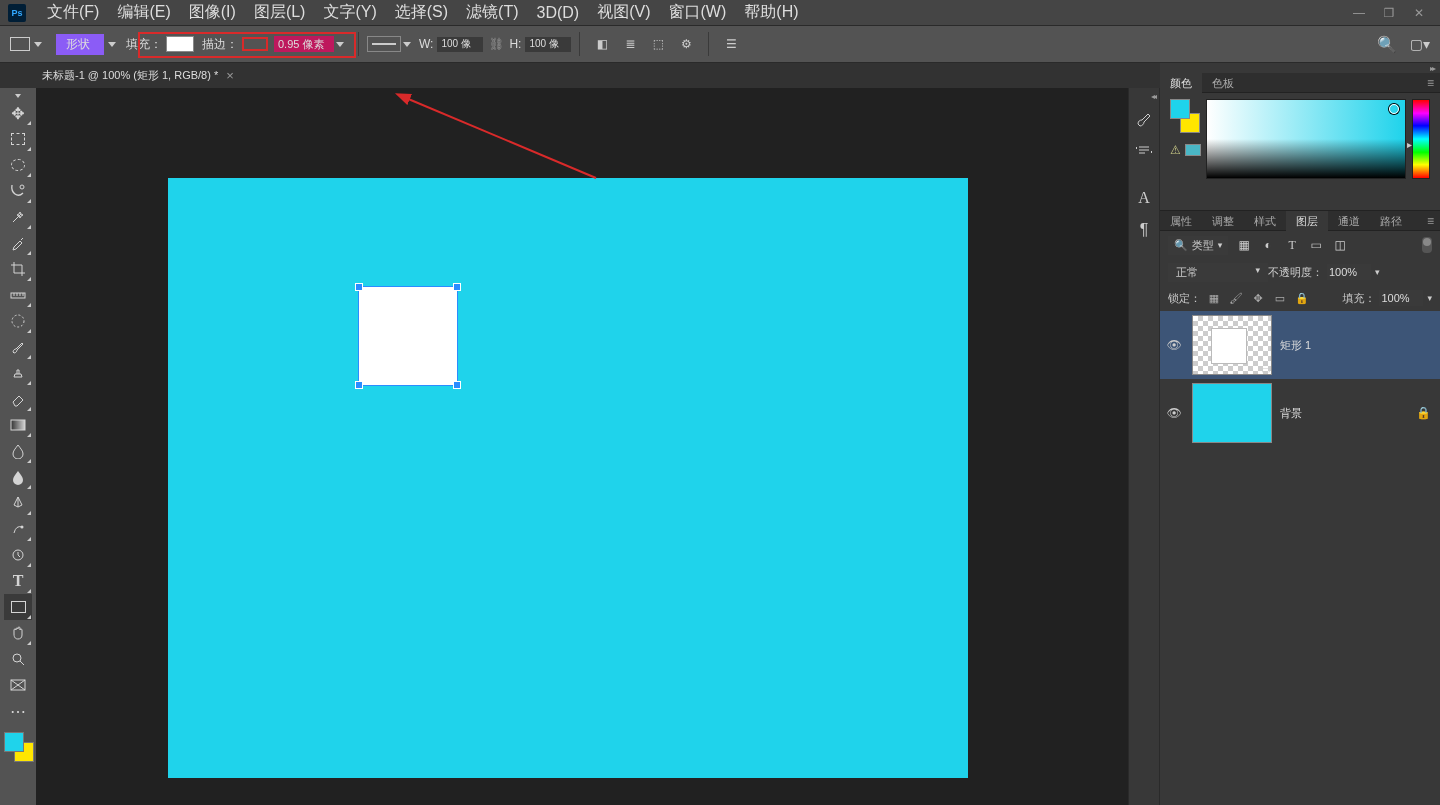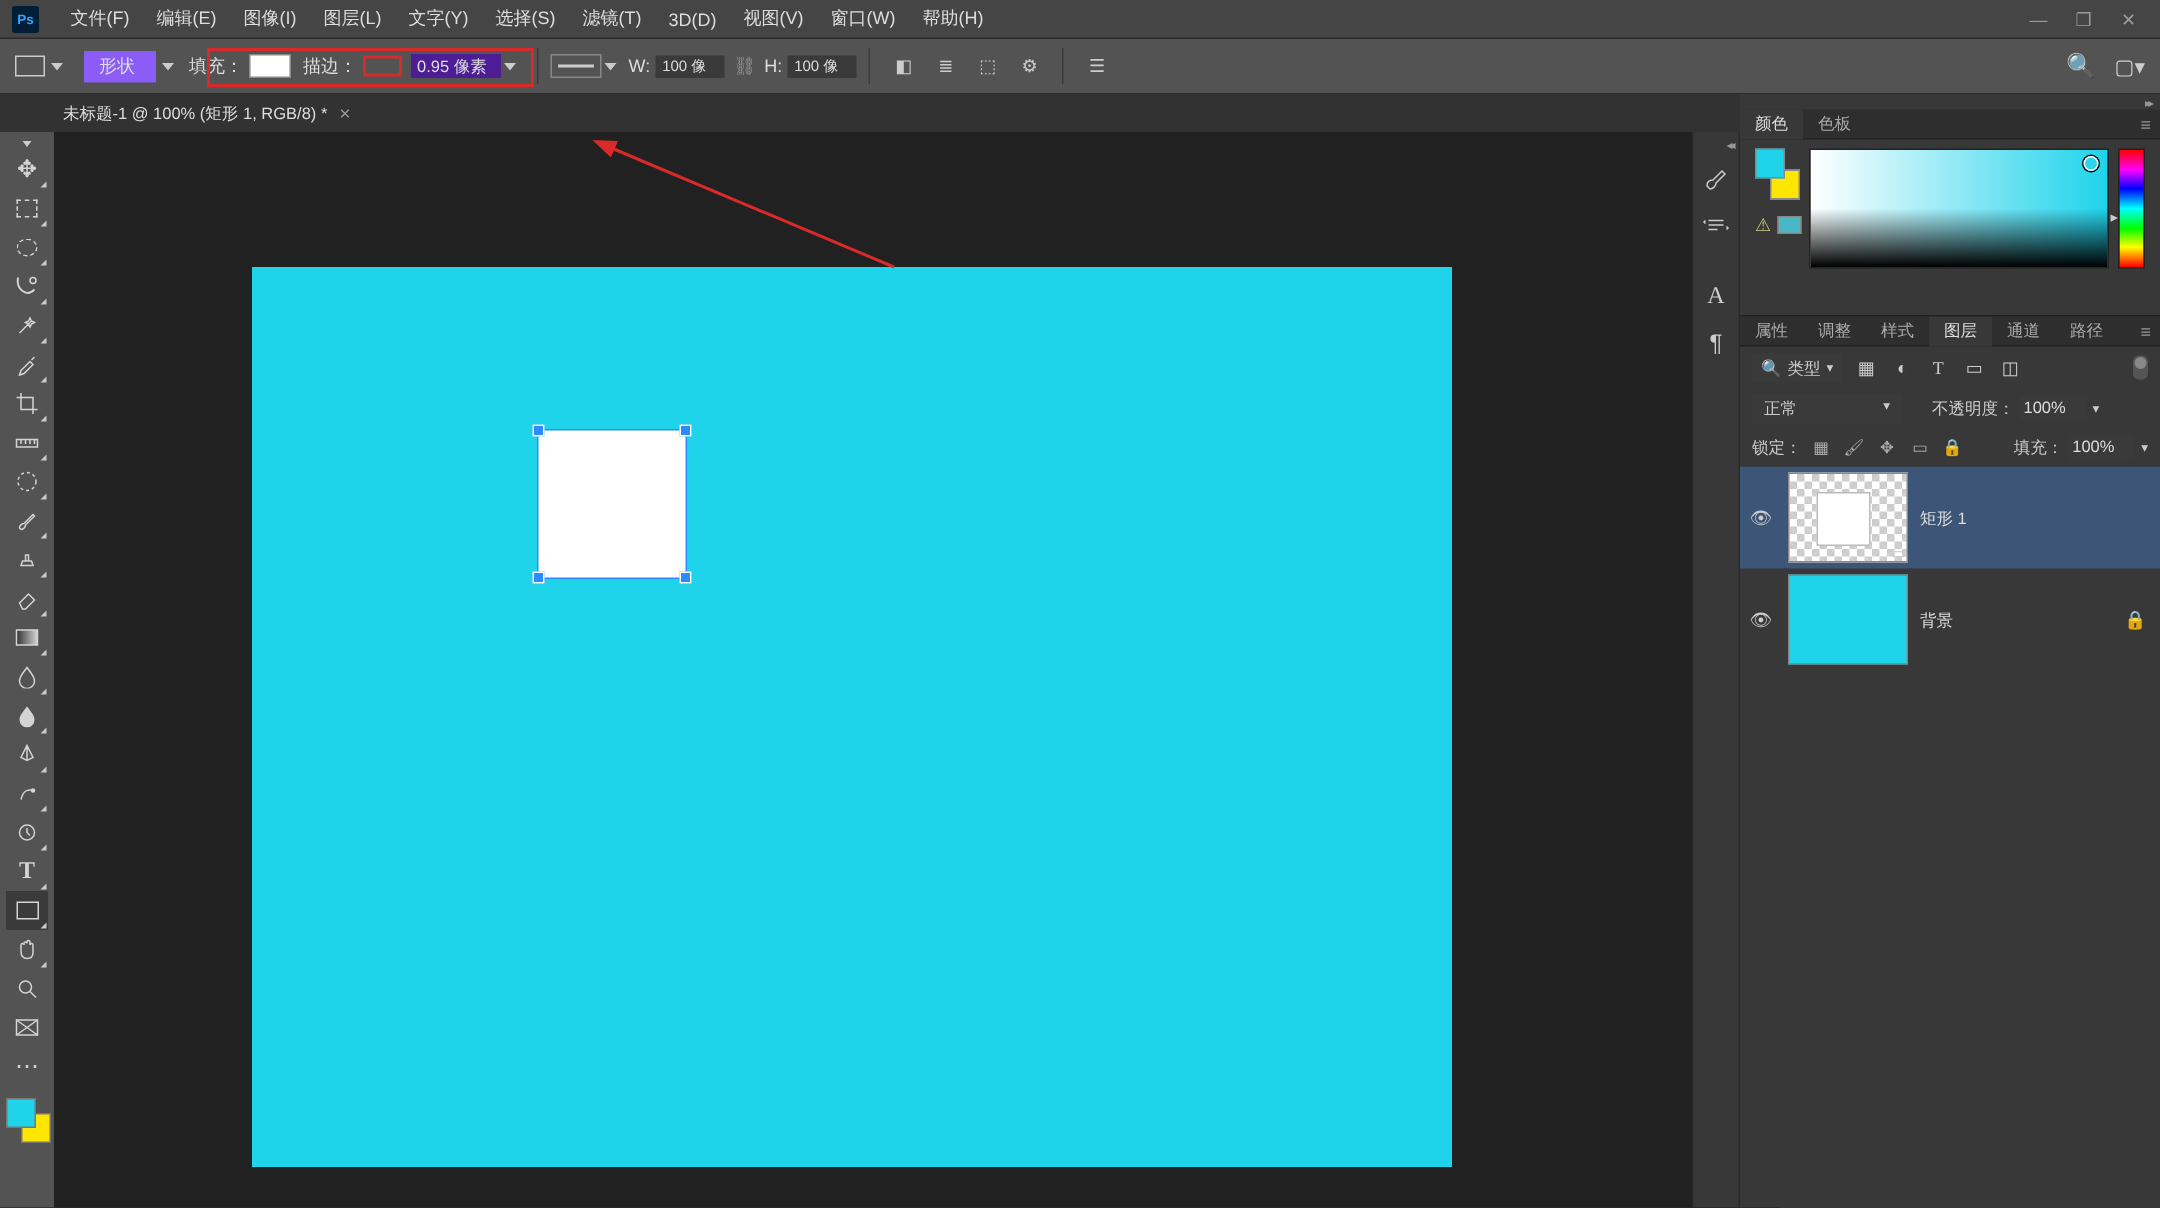--- a/index.html
+++ b/index.html
@@ -1,33 +1,33 @@
 <!DOCTYPE html>
 <html><head>
 <meta charset="utf-8">
 <style>
 * { margin: 0; padding: 0; box-sizing: border-box; user-select: none; }
 body { font-family: "Microsoft YaHei", sans-serif; font-size: 12px; background: #323232; color: #ccc; width: 1440px; height: 805px; overflow: hidden; position: relative; }
 
 
 .menubar { height: 26px; background: #454545; display: flex; align-items: center; padding: 0 8px; border-bottom: 1px solid #2a2a2a; }
 .menubar .ps-logo { width: 18px; height: 18px; background: #001e36; color: #31a8ff; display: flex; align-items: center; justify-content: center; font-size: 9px; font-weight: bold; margin-right: 12px; border-radius: 2px; }
-.menubar .menu-item { padding: 0 9px; color: #ddd; font-size: 12px; cursor: pointer; }
+.menubar .menu-item { padding: 0 9px; color: #ddd; font-size: 16px; cursor: pointer; }
 .menubar .spacer { flex: 1; }
 .menubar .window-btn { width: 26px; height: 18px; display: flex; align-items: center; justify-content: center; color: #999; cursor: pointer; margin-left: 4px; }
 
 
 .optionsbar { height: 37px; background: #535353; display: flex; align-items: center; padding: 0 10px; border-bottom: 1px solid #2a2a2a; position: relative; }
 .optionsbar .tool-icon { width: 20px; height: 14px; border: 1px solid #ccc; margin-right: 4px; }
 .optionsbar .dropdown-arrow { width: 0; height: 0; border-left: 4px solid transparent; border-right: 4px solid transparent; border-top: 5px solid #ccc; margin-right: 14px; }
 .optionsbar .tool-mode { background: #8b5cf6; padding: 2px 10px; color: #ddd; margin-right: 4px; font-size: 12px; min-width: 48px; }
 .optionsbar .opt-label { color: #ddd; font-size: 12px; margin-right: 4px; }
 .optionsbar .fill-swatch { width: 28px; height: 16px; border: 1px solid #888; margin-right: 8px; }
 .optionsbar .stroke-swatch { width: 26px; height: 14px; border: 2px solid #d92a2a; background: transparent; margin-right: 6px; }
-.optionsbar .stroke-width { background: #4c1d95; padding: 2px 4px; color: #ddd; font-size: 11px; width: 60px; border: none; }
+.optionsbar .stroke-width { background: #be185d; padding: 2px 4px; color: #ddd; font-size: 11px; width: 60px; border: none; }
 .optionsbar .wh-input { background: #3a3a3a; padding: 2px 4px; color: #ddd; font-size: 10px; width: 46px; border: none; }
 .optionsbar .sep { width: 1px; height: 24px; background: #3a3a3a; margin: 0 8px; }
 .optionsbar .link-icon { width: 18px; height: 18px; display: inline-flex; align-items: center; justify-content: center; color: #999; margin: 0 4px; }
 .optionsbar .opt-btn { width: 22px; height: 22px; display: flex; align-items: center; justify-content: center; color: #ccc; margin: 0 3px; cursor: pointer; }
 .optionsbar .right-tools { position: absolute; right: 10px; display: flex; align-items: center; gap: 12px; }
 .red-box { position: absolute; border: 2px solid #d92a2a; pointer-events: none; }
 .red-box-1 { left: 138px; top: 32px; width: 218px; height: 26px; }
 
 
 .tabbar { height: 25px; background: #323232; display: flex; align-items: center; padding-left: 32px; }
@@ -87,21 +87,21 @@
 .color-panel .warn-sw { width: 16px; height: 12px; border: 1px solid #888; }
 
 
 .layers-panel { flex: 1; display: flex; flex-direction: column; }
 .layers-panel .filter-row { height: 28px; display: flex; align-items: center; padding: 0 8px; gap: 8px; }
 .layers-panel .filter-row .search-type { display: flex; align-items: center; gap: 4px; font-size: 11px; background: #3a3a3a; padding: 2px 6px; }
 .layers-panel .filter-row .ficon { width: 16px; height: 16px; display: flex; align-items: center; justify-content: center; color: #ccc; font-size: 12px; cursor: pointer; }
 .layers-panel .filter-row .toggle { margin-left: auto; width: 10px; height: 16px; background: #555; border-radius: 4px; position: relative; }
 .layers-panel .filter-row .toggle::after { content: ''; position: absolute; width: 8px; height: 8px; background: #888; border-radius: 50%; left: 1px; top: 1px; }
 
-.layers-panel .blend-row { height: 26px; display: flex; align-items: center; padding: 0 8px; gap: 20px; font-size: 11px; }
+.layers-panel .blend-row { height: 26px; display: flex; align-items: center; padding: 0 8px; gap: 0; font-size: 11px; }
 .layers-panel .blend-row .blend-sel { background: #3a3a3a; padding: 2px 8px; flex: 0 0 100px; display: flex; justify-content: space-between; }
 .layers-panel .blend-row .pct { display: flex; align-items: center; gap: 4px; }
 .layers-panel .blend-row .pct input { width: 44px; background: #3a3a3a; border: none; color: #ddd; font-size: 11px; padding: 2px; }
 
 .layers-panel .lock-row { height: 26px; display: flex; align-items: center; padding: 0 8px; gap: 4px; font-size: 11px; }
 .layers-panel .lock-row .licon { width: 18px; height: 18px; display: flex; align-items: center; justify-content: center; color: #aaa; cursor: pointer; }
 .layers-panel .lock-row .pct { margin-left: auto; display: flex; align-items: center; gap: 4px; }
 .layers-panel .lock-row .pct input { width: 44px; background: #3a3a3a; border: none; color: #ddd; font-size: 11px; padding: 2px; }
 
 .layers-list { flex: 1; overflow: auto; }

